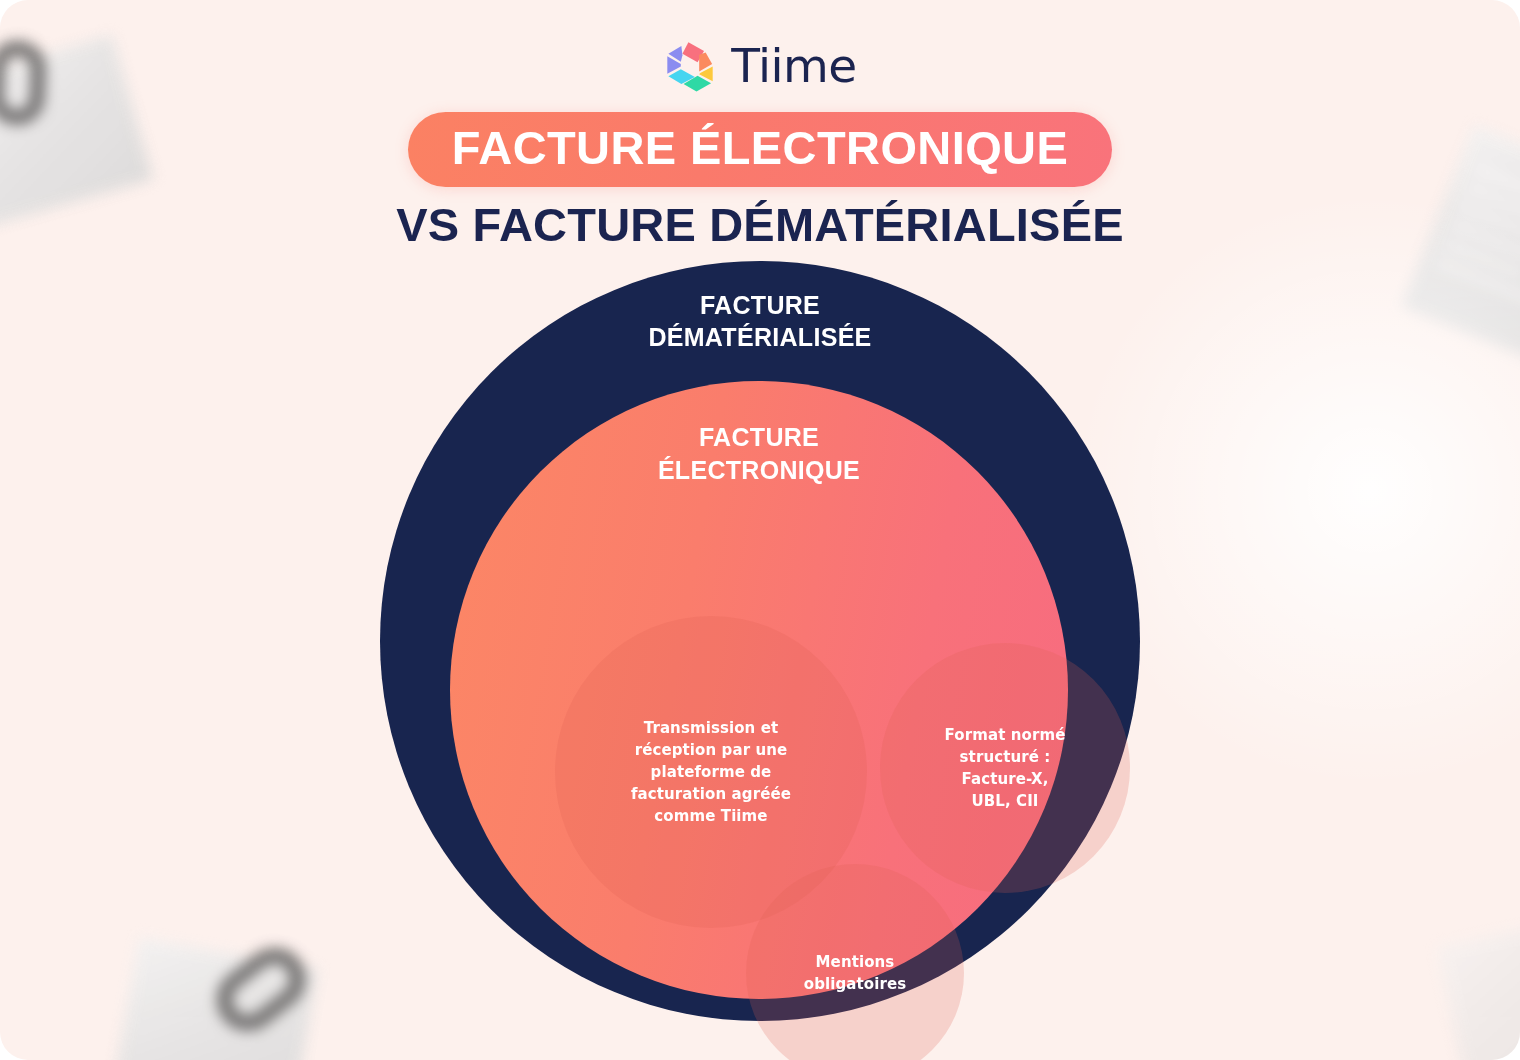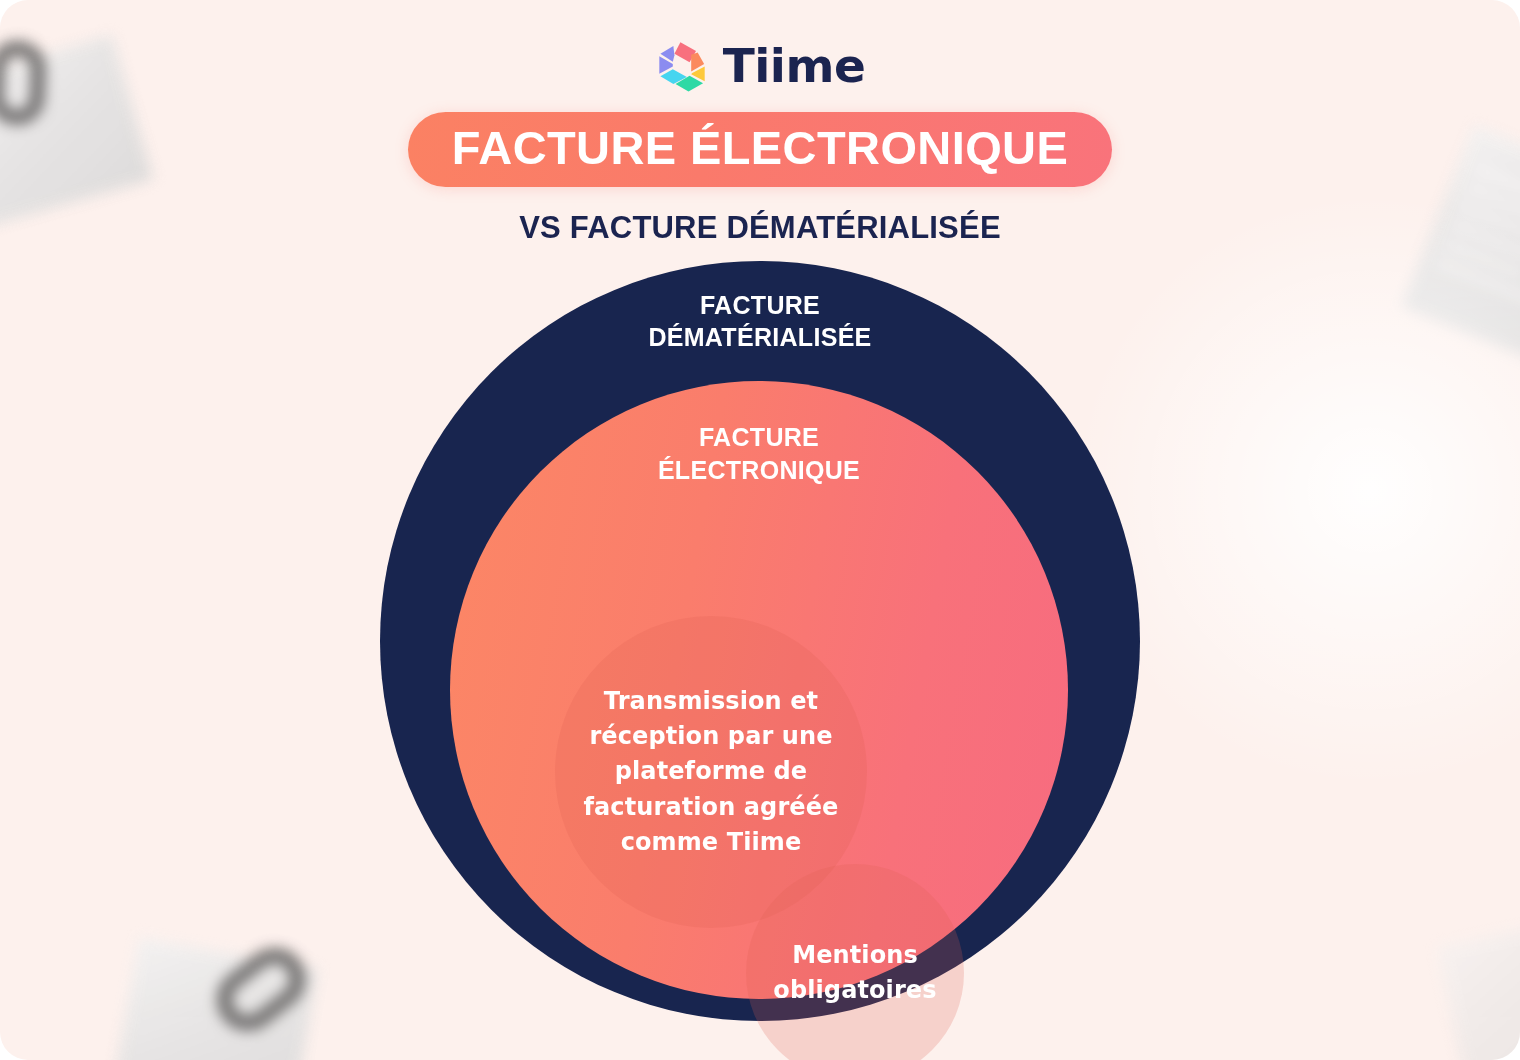--- a/index.html
+++ b/index.html
@@ -66,40 +66,40 @@
   
   #header { position:absolute; left:0; top:0; width:100%; }
 
   #logo-row {
     display:flex; align-items:center; justify-content:center;
     gap:14px; padding-top:38px;
   }
   #logo-mark { width:54px; height:54px; display:block; }
   #logo-text {
     font-family:"DejaVu Sans", sans-serif;
-    font-size:47px; font-weight:bold; letter-spacing:-.5px;
+    font-size:47px; font-weight:normal; letter-spacing:-.5px;
     color:#1b2450; line-height:1;
   }
 
   #title-block { margin-top:20px; text-align:center; }
   #badge {
     display:inline-block;
     padding:12px 44px 16px;
     border-radius:48px;
     background:linear-gradient(95deg,#fb8163 0%,#fa7a6b 42%,#f9737b 100%);
     box-shadow:0 2px 14px rgba(249,120,110,.22);
   }
   #badge-text {
     font-size:47px; font-weight:bold; letter-spacing:.4px;
     color:#ffffff; line-height:1; white-space:nowrap;
     font-family:"Liberation Sans", sans-serif;
   }
   #subtitle {
-    margin-top:24px;
-    font-size:31px; font-weight:bold; letter-spacing:.2px;
+    margin-top:12px;
+    font-size:47px; font-weight:bold; letter-spacing:.2px;
     color:#1b2450; line-height:1.12; white-space:nowrap;
     font-family:"Liberation Sans", sans-serif;
   }
 
   
   #venn { position:absolute; left:380px; top:261px; width:760px; height:760px; }
 
   #outer-circle {
     position:absolute; left:0; top:0; width:760px; height:760px;
     border-radius:50%;
@@ -130,21 +130,21 @@
 
   .sub-circle {
     position:absolute;
     border-radius:50%;
     background:rgba(224,96,84,.22);
     display:flex; align-items:center; justify-content:center;
     text-align:center;
   }
   .sub-circle .sub-text {
     color:#ffffff;
-    font-size:24px;
+    font-size:15px;
     font-weight:600;
     line-height:1.47;
     letter-spacing:.1px;
     white-space:pre-line;
     font-family:"DejaVu Sans", sans-serif;
     padding:0 8px;
   }
 
   #sub-left   { left:105px; top:235px; width:312px; height:312px; }
   #sub-right  { left:430px; top:262px; width:250px; height:250px; }
@@ -220,20 +220,26 @@
 ÉLECTRONIQUE</div>
 
       <div class="sub-circle" id="sub-left">
         <span class="sub-text">Transmission et
 réception par une
 plateforme de
 facturation agréée
 comme Tiime</span>
       </div>
 
+      <div class="sub-circle" id="sub-right">
+        <span class="sub-text">Format normé
+structuré :
+Facture-X,
+UBL, CII</span>
+      </div>
 
       <div class="sub-circle" id="sub-bottom">
         <span class="sub-text">Mentions
 obligatoires</span>
       </div>
 
     </div>
   </div>
 
 </div>

